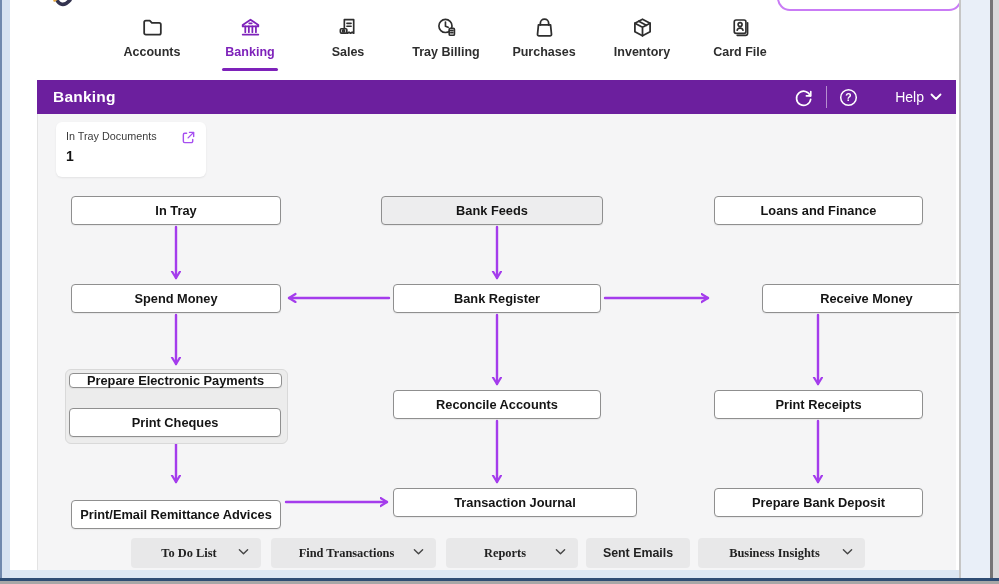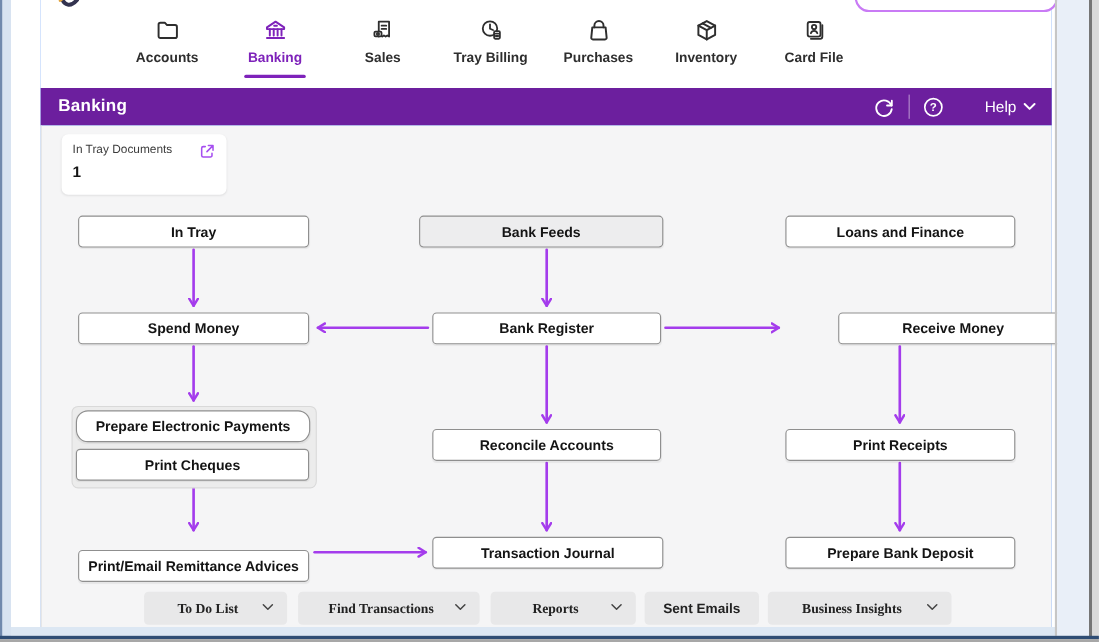--- a/index.html
+++ b/index.html
@@ -253,27 +253,27 @@
 
     <div class="fbox" style="left:33px;top:82px;width:210px;height:29px;">In Tray</div>
     <div class="fbox disabled" style="left:343px;top:82px;width:222px;height:29px;">Bank Feeds</div>
     <div class="fbox" style="left:676px;top:82px;width:209px;height:29px;">Loans and Finance</div>
 
     <div class="fbox" style="left:33px;top:170px;width:210px;height:29px;">Spend Money</div>
     <div class="fbox" style="left:355px;top:170px;width:208px;height:29px;">Bank Register</div>
     <div class="fbox" style="left:676px;top:170px;width:209px;height:29px;margin-left:48px;">Receive Money</div>
 
     <div class="fgroup" style="left:27px;top:255px;width:221px;height:73px;"></div>
-    <div class="fbox" style="left:31px;top:259px;width:213px;height:29px;border-radius:11px;">Prepare Electronic Payments</div>
+    <div class="fbox" style="left:31px;top:259px;width:213px;height:15px;">Prepare Electronic Payments</div>
     <div class="fbox" style="left:31px;top:294px;width:212px;height:29px;">Print Cheques</div>
     <div class="fbox" style="left:355px;top:276px;width:208px;height:29px;">Reconcile Accounts</div>
     <div class="fbox" style="left:676px;top:276px;width:209px;height:29px;">Print Receipts</div>
 
     <div class="fbox" style="left:33px;top:386px;width:210px;height:29px;">Print/Email Remittance Advices</div>
-    <div class="fbox" style="left:355px;top:374px;width:210px;height:29px;">Transaction Journal</div>
+    <div class="fbox" style="left:355px;top:374px;width:244px;height:29px;">Transaction Journal</div>
     <div class="fbox" style="left:676px;top:374px;width:209px;height:29px;">Prepare Bank Deposit</div>
 
     <div class="fbtn has-chev" style="left:93px;width:130px;">
       <span>To Do List</span>
       <span class="chev">
         <svg width="11" height="8" viewBox="0 0 12 8" fill="none" stroke="#444" stroke-width="1.5" stroke-linecap="round" stroke-linejoin="round">
             <path d="M1.5 1.5L6 6l4.5-4.5"></path>
           </svg>
       </span>
     </div>

